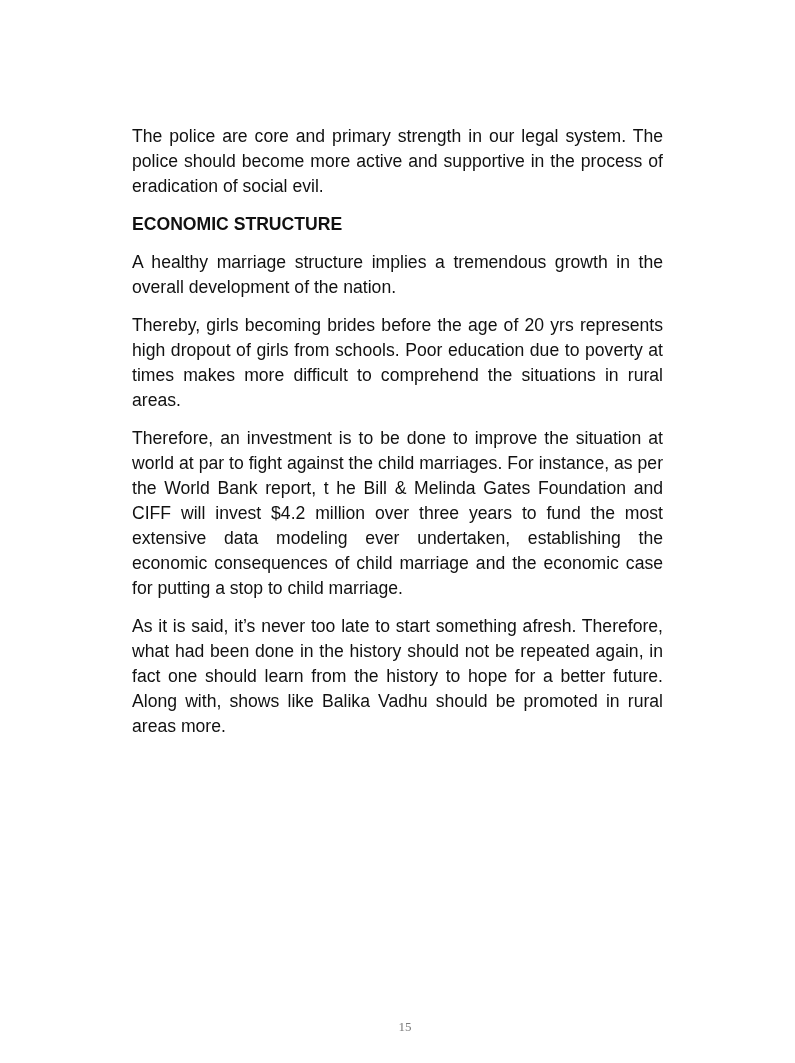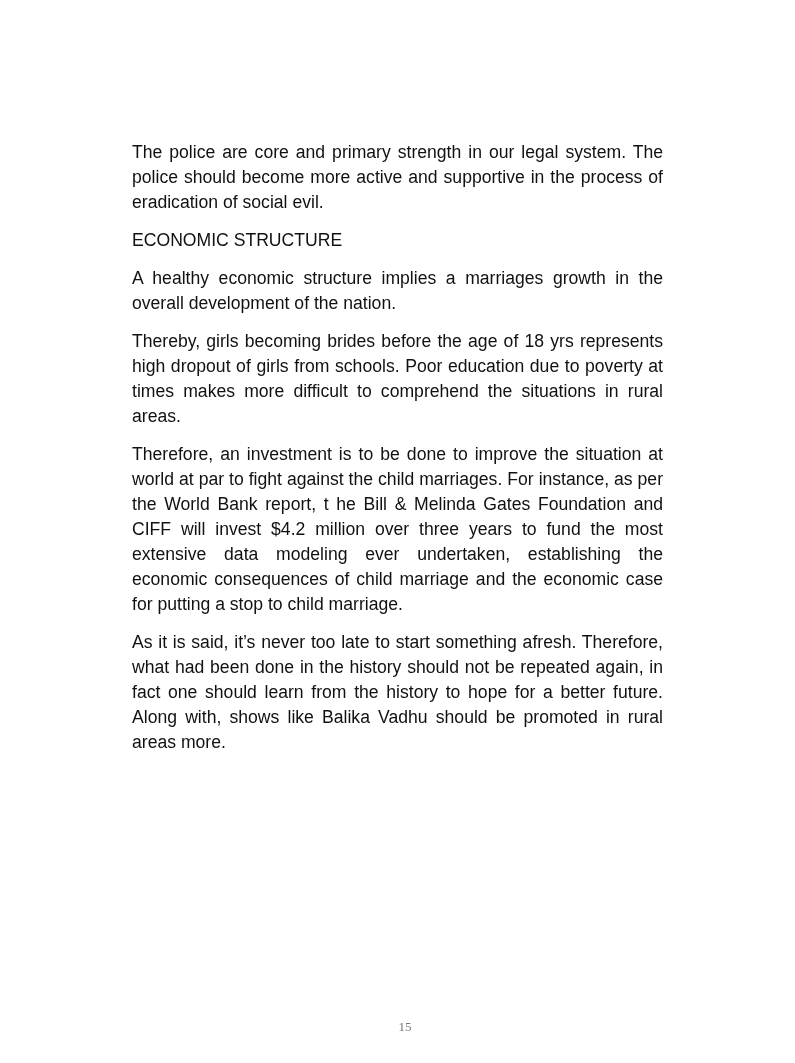--- a/index.html
+++ b/index.html
@@ -9,34 +9,34 @@
     }
     body {
       width: 795px;
       height: 1063px;
       position: relative;
       overflow: hidden;
     }
     .page {
       position: absolute;
       left: 132px;
-      top: 140px;
+      top: 124px;
       width: 531px;
       font-family: "Liberation Sans", "DejaVu Sans", sans-serif;
       font-size: 17.6px;
       line-height: 25px;
       color: #111111;
     }
     .para {
       margin: 0 0 13px 0;
       text-align: justify;
     }
     .heading {
       margin: 0 0 13px 0;
-      font-weight: normal;
+      font-weight: bold;
       font-size: 17.6px;
     }
     .bold {
       font-weight: normal;
     }
     .page-number {
       position: absolute;
       top: 1019px;
       left: 0;
       width: 810px;
@@ -45,19 +45,19 @@
       font-size: 13px;
       color: #7a7a7a;
     }
   </style>
 </head>
 <body>
 
 <div class="page">
   <p class="para">The police are core and primary strength in our legal system. The police should become more active and supportive in the process of eradication of social evil.</p>
   <div class="heading">ECONOMIC STRUCTURE</div>
-  <p class="para">A healthy economic structure implies a marriages growth in the overall development of the nation.</p>
-  <p class="para">Thereby, girls becoming brides before the age of 18 yrs represents high dropout of girls from schools. Poor education due to poverty at times makes more difficult to comprehend the situations in rural areas.</p>
+  <p class="para">A healthy marriage structure implies a tremendous growth in the overall development of the nation.</p>
+  <p class="para">Thereby, girls becoming brides before the age of 20 yrs represents high dropout of girls from schools. Poor education due to poverty at times makes more difficult to comprehend the situations in rural areas.</p>
   <p class="para"><span>Therefore, an investment is to be done to improve the situation at world at par to fight against the child marriages. For instance, as per the </span><span class="bold">World Bank</span><span> report, </span><span class="bold">t</span><span> he Bill &amp; Melinda Gates Foundation and CIFF will invest $4.2 million over three years to fund the most extensive data modeling ever undertaken, establishing the economic consequences of child marriage and the economic case for putting a stop to child marriage.</span></p>
   <p class="para">As it is said, it’s never too late to start something afresh. Therefore, what had been done in the history should not be repeated again, in fact one should learn from the history to hope for a better future. Along with, shows like Balika Vadhu should be promoted in rural areas more.</p>
 </div>
 
 <div class="page-number">15</div>
 
 </body></html>

